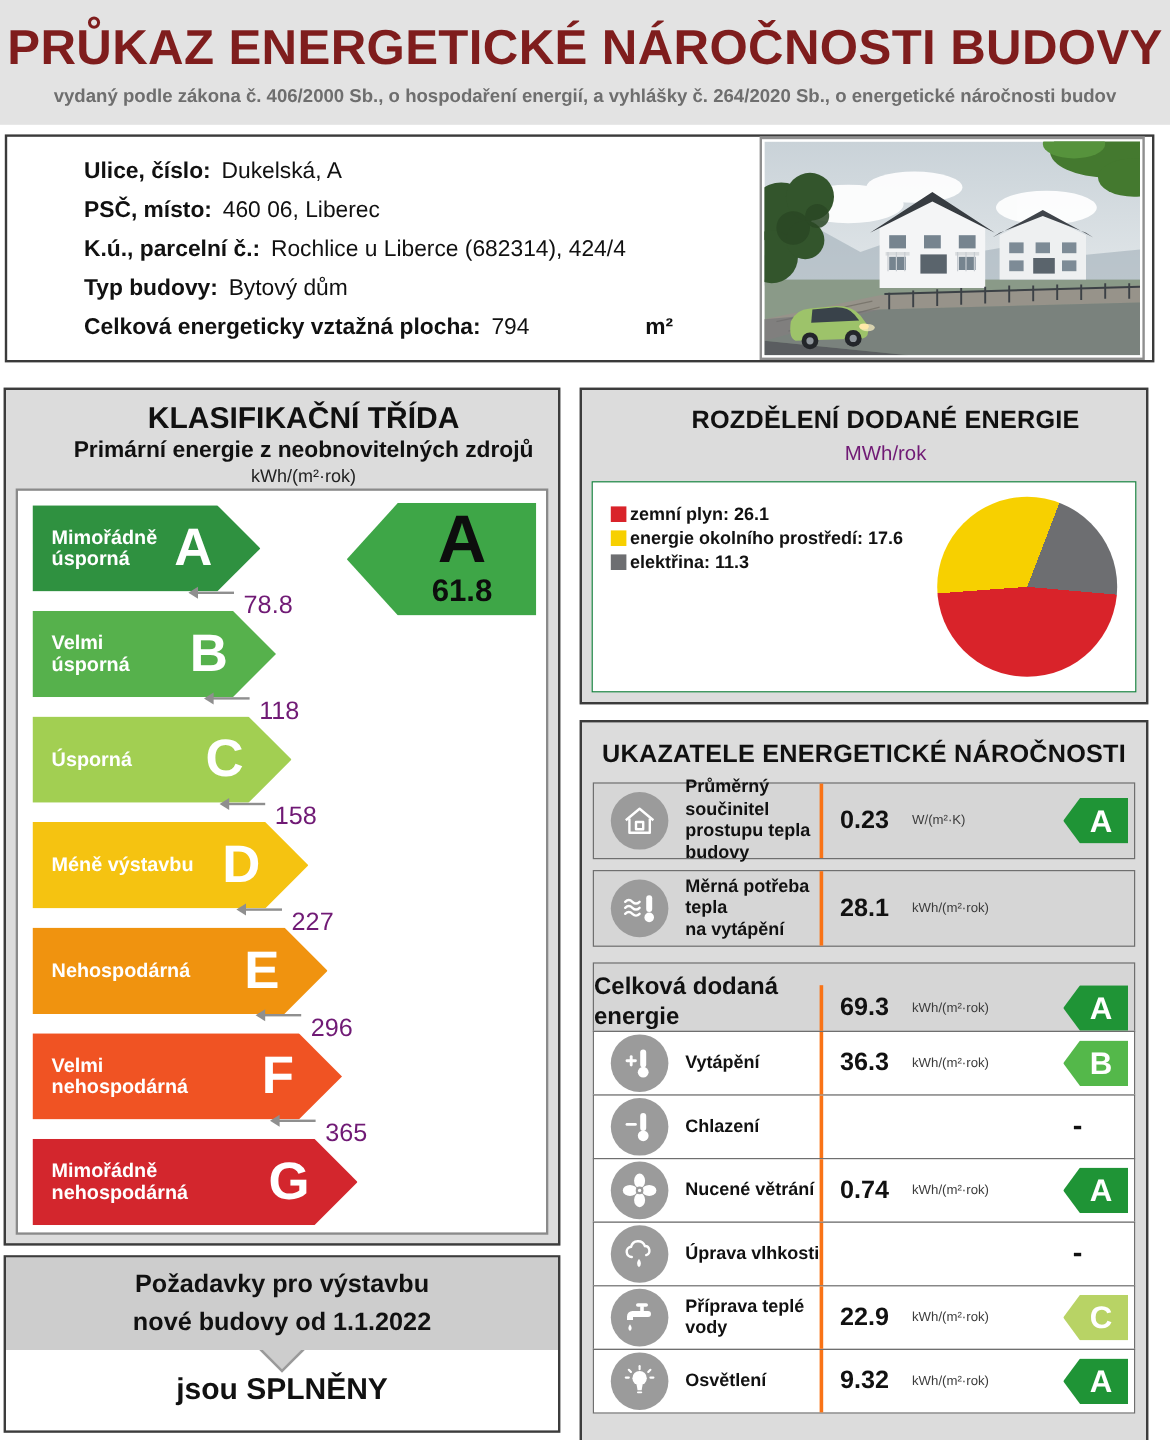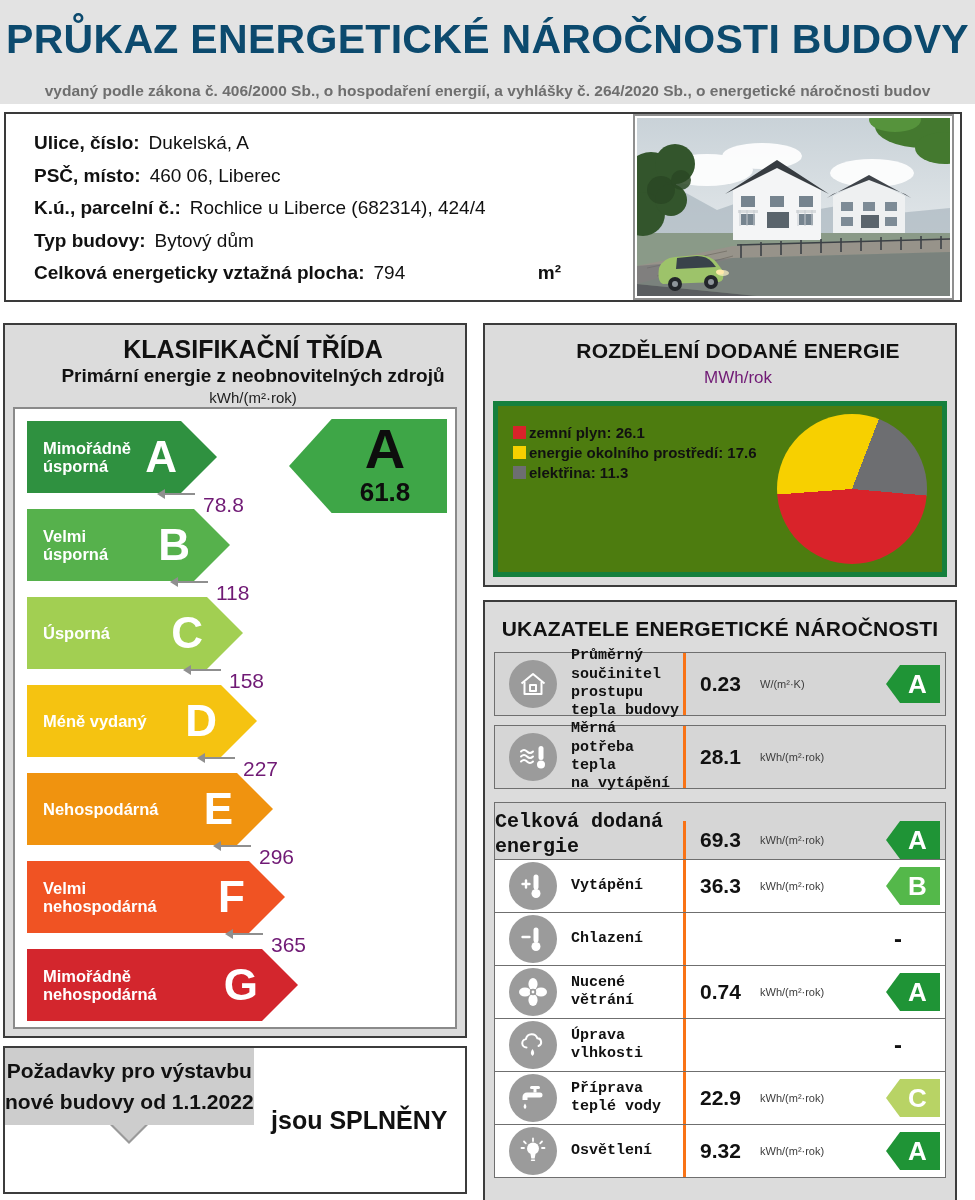--- a/index.html
+++ b/index.html
@@ -1,23 +1,23 @@
 <!DOCTYPE html>
 <html><head>
 <meta charset="utf-8">
 <style>
   html,body{margin:0;padding:0;}
   body{width:975px;height:1200px;background:#fff;font-family:"Liberation Sans","DejaVu Sans",sans-serif;color:#111;position:relative;overflow:hidden;}
   .pre{white-space:pre-line;}
   
   .header{position:absolute;left:0;top:0;width:975px;height:104px;background:#e3e3e3;}
-  .title{font-size:41px;font-weight:bold;text-align:center;padding-top:16px;letter-spacing:.3px;color:#0c4a6e;}
-  .subtitle{font-size:15.5px;font-weight:bold;color:#6e6e6e;text-align:center;margin-top:19px;}
-  
-  .info-box{position:absolute;left:4px;top:112px;width:958px;height:190px;background:#fff;border:2px solid #3a3a3a;display:flex;box-sizing:border-box;}
+  .title{font-size:41px;font-weight:bold;text-align:center;padding-top:16px;letter-spacing:.3px;color:#7f1d1d;}
+  .subtitle{font-size:15.5px;font-weight:bold;color:#6e6e6e;text-align:center;margin-top:9px;}
+  
+  .info-box{position:absolute;left:4px;top:112px;width:958px;height:190px;background:#fff;border:2px solid #3a3a3a;display:flex;box-sizing:border-box;padding-left:36px;}
   .info-text{flex:1;padding:13px 0 0 28px;}
   .brow{font-size:19px;line-height:32.5px;display:flex;gap:9px;align-items:baseline;}
   .blabel{font-weight:bold;}
   .bunit{font-weight:bold;margin-left:auto;margin-right:72px;}
   .photo-frame{border:2px solid #8f8f8f;background:#fff;padding:2px;margin:4px 6px 4px 0;align-self:center;line-height:0;}
   
   .panel{background:#dcdcdc;border:2px solid #3c3c3c;box-sizing:border-box;position:absolute;padding-left:36px;}
   .class-panel{left:3px;top:323px;width:464px;height:715px;}
   .class-title{font-size:25px;font-weight:bold;text-align:center;margin-top:10px;}
   .class-sub{font-size:19px;font-weight:bold;text-align:center;margin-top:1px;}
@@ -26,48 +26,48 @@
   .sarrow{height:72px;clip-path:polygon(0 0,calc(100% - 36px) 0,100% 50%,calc(100% - 36px) 100%,0 100%);position:relative;display:flex;align-items:center;}
   .slabel{color:#fff;font-weight:bold;font-size:16.5px;line-height:1.12;padding-left:16px;}
   .sletter{position:absolute;right:40px;top:50%;transform:translateY(-50%);color:#fff;font-size:44px;font-weight:bold;}
   .thr{height:16px;display:flex;align-items:flex-start;gap:8px;color:#701a75;font-size:21px;}
   .thr-line{width:36px;height:2px;background:#8f8f8f;position:relative;}
   .thr-line::before{content:"";position:absolute;left:-2px;top:-4px;border:5px solid transparent;border-right:8px solid #8f8f8f;border-left:none;}
   .big-arrow{position:absolute;top:10px;right:8px;width:158px;height:94px;clip-path:polygon(0 50%,27% 0,100% 0,100% 100%,27% 100%);display:flex;flex-direction:column;align-items:center;justify-content:center;padding-left:34px;color:#0d0d0d;box-sizing:border-box;}
   .big-letter{font-size:56px;font-weight:bold;line-height:.9;}
   .big-value{font-size:26px;font-weight:bold;margin-top:2px;}
   
-  .req-box{position:absolute;left:3px;top:1046px;width:464px;height:148px;border:2px solid #3c3c3c;box-sizing:border-box;background:#fff;display:flex;flex-direction:row;}
+  .req-box{position:absolute;left:3px;top:1046px;width:464px;height:148px;border:2px solid #3c3c3c;box-sizing:border-box;background:#fff;display:flex;flex-direction:column;}
   .req-head{height:77px;background:#cdcdcd;position:relative;display:flex;align-items:center;justify-content:center;font-size:21px;font-weight:bold;text-align:center;line-height:1.45;}
   .req-head::before{content:"";position:absolute;left:50%;bottom:-19px;transform:translateX(-50%);border:19px solid transparent;border-top-color:#9a9a9a;border-bottom:none;}
   .req-head::after{content:"";position:absolute;left:50%;bottom:-16px;transform:translateX(-50%);border:17px solid transparent;border-top-color:#cdcdcd;border-bottom:none;}
   .req-status{flex:1;display:flex;align-items:center;justify-content:center;font-size:25px;font-weight:bold;}
   
   .pie-panel{left:483px;top:323px;width:474px;height:264px;}
   .pie-title{font-size:21px;font-weight:bold;text-align:center;margin-top:14px;letter-spacing:.2px;}
   .pie-unit{font-size:17px;text-align:center;margin-top:5px;color:#701a75;}
-  .pie-box{position:absolute;left:8px;right:8px;top:76px;bottom:8px;background:#4d7c0f;border:5px solid #15803d;display:flex;}
+  .pie-box{position:absolute;left:8px;right:8px;top:76px;bottom:8px;background:#ffffff;border:1px solid #15803d;display:flex;}
   .legend{padding:18px 0 0 15px;}
   .legend-item{display:flex;align-items:center;gap:3px;margin-bottom:3px;}
   .legend-swatch{width:13px;height:13px;flex:none;}
   .legend-label{font-size:15px;font-weight:bold;white-space:nowrap;}
   .pie{width:150px;height:150px;border-radius:50%;margin:auto 15px auto auto;flex:none;}
   
   .ind-panel{left:483px;top:600px;width:474px;height:636px;padding:4px 9px;}
   .ind-title{height:46px;display:flex;align-items:center;justify-content:center;font-weight:bold;font-size:21px;letter-spacing:.2px;}
   .irow{display:flex;align-items:stretch;border:1px solid #6f6f6f;background:#fff;height:54px;box-sizing:border-box;}
   .irow.gray{background:#d6d6d6;}
   .irow.card{height:64px;margin-bottom:9px;}
   .irow.card2{margin-bottom:13px;}
   .irow.block{margin-top:-1px;}
   .irow.total{height:58px;align-items:flex-end;}
   .icell{width:76px;flex:none;display:flex;align-items:center;justify-content:center;}
   .icircle{width:48px;height:48px;border-radius:50%;background:#9b9b9b;display:flex;align-items:center;justify-content:center;}
   .lcell{flex:1;display:flex;align-items:center;}
-  .ilabel{font-size:15px;font-weight:bold;line-height:1.22;font-family:Liberation Mono, monospace;}
+  .ilabel{font-size:15px;font-weight:bold;line-height:1.22;}
   .total .lcell{justify-content:center;}
   .total .ilabel{font-size:20px;}
   .vcell{border-left:3px solid #f97316;width:262px;flex:none;display:flex;align-items:center;padding-left:14px;box-sizing:border-box;}
   .ivalue{font-size:21px;font-weight:bold;min-width:56px;}
   .iunit{font-size:11px;color:#3c3c3c;margin-left:4px;white-space:nowrap;}
   .grade-badge{margin-left:auto;margin-right:5px;width:54px;height:38px;clip-path:polygon(0 50%,26% 0,100% 0,100% 100%,26% 100%);color:#fff;display:flex;align-items:center;justify-content:center;padding-left:9px;font-size:26px;font-weight:bold;box-sizing:border-box;flex:none;}
   .grade-badge.plain{clip-path:none;background:transparent;color:#111;margin-right:20px;font-size:24px;padding-left:0;}
 </style>
 </head>
 <body>
@@ -222,21 +222,21 @@
       </div>
     <div class="sarrow" style="width: 216px; background: rgb(162, 207, 82);">
       <span class="slabel pre">Úsporná</span>
       <span class="sletter">C</span>
     </div>
     <div class="thr" style="margin-left:158px">
         <span class="thr-line"></span>
         <span>158</span>
       </div>
     <div class="sarrow" style="width: 230px; background: rgb(245, 195, 17);">
-      <span class="slabel pre">Méně vydaný</span>
+      <span class="slabel pre">Méně výstavbu</span>
       <span class="sletter">D</span>
     </div>
     <div class="thr" style="margin-left:172px">
         <span class="thr-line"></span>
         <span>227</span>
       </div>
     <div class="sarrow" style="width: 246px; background: rgb(240, 147, 15);">
       <span class="slabel pre">Nehospodárná</span>
       <span class="sletter">E</span>
     </div>

